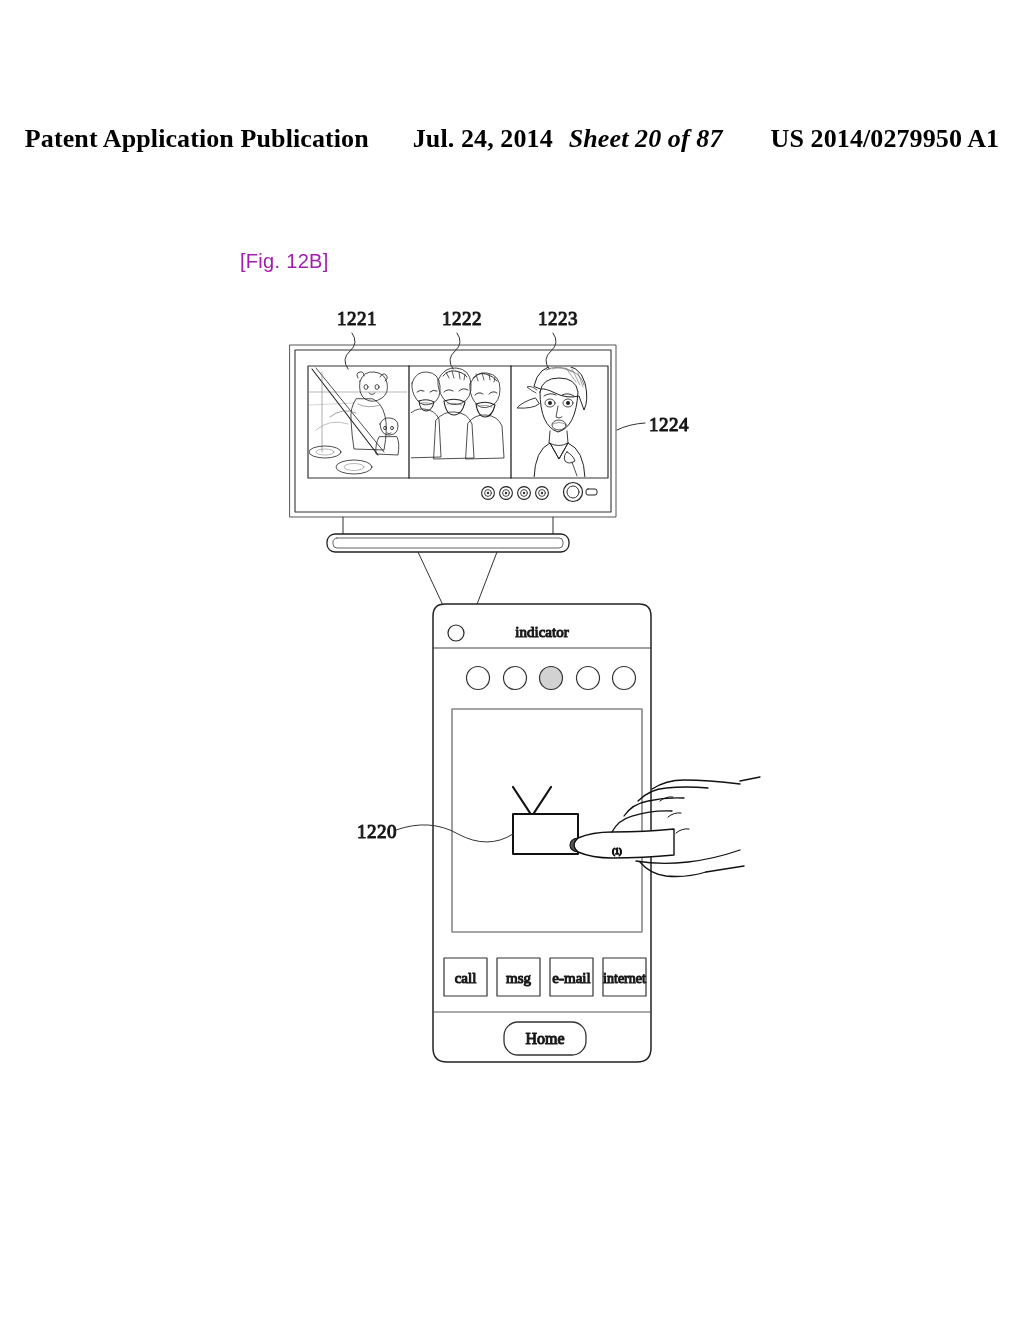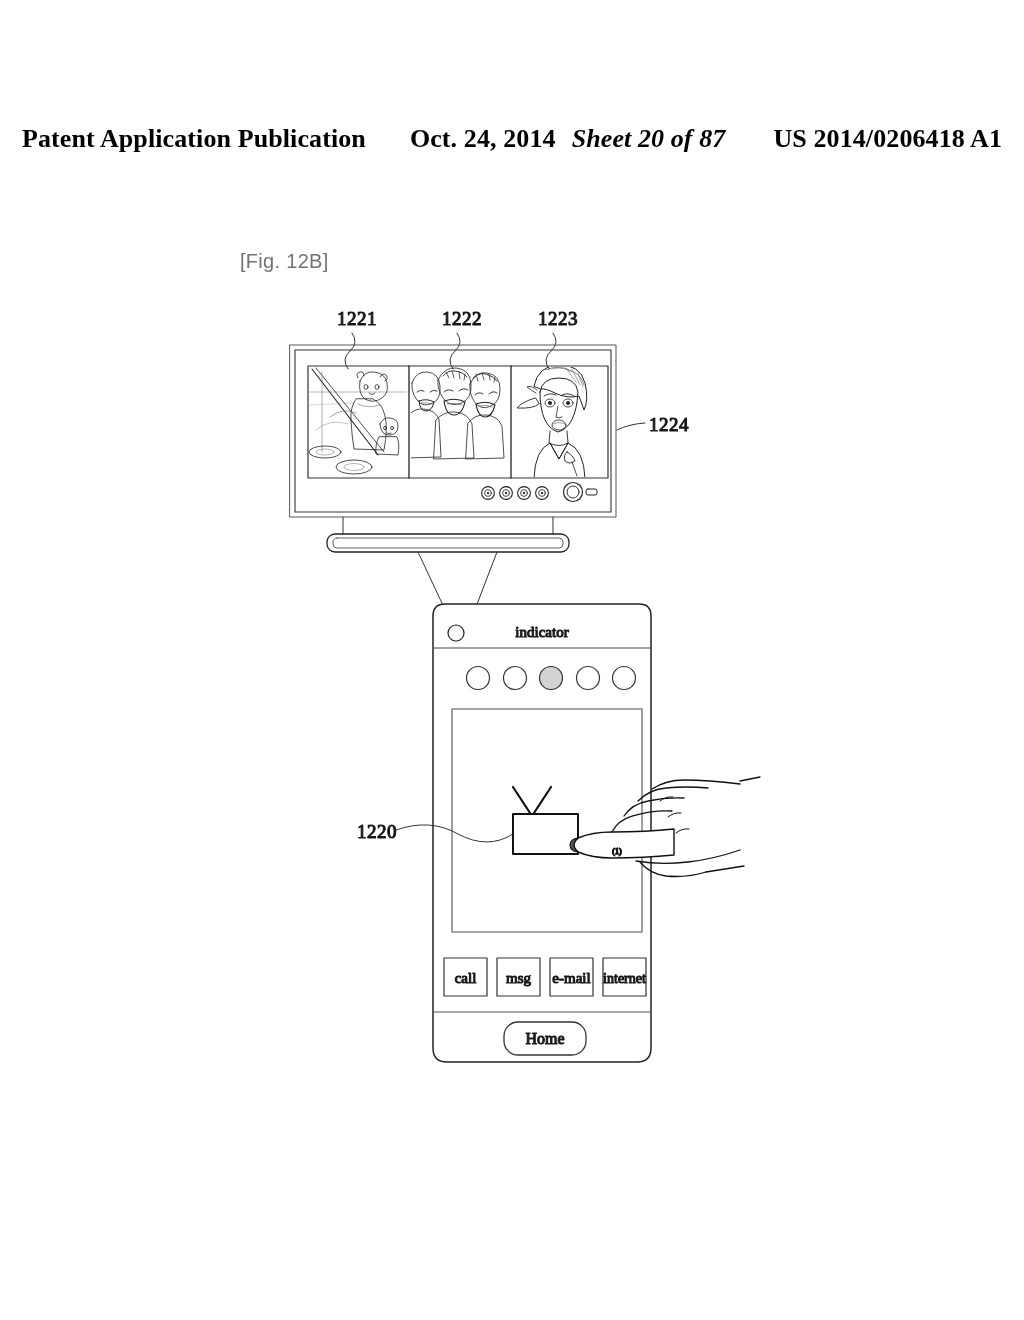--- a/index.html
+++ b/index.html
@@ -13,42 +13,42 @@
     letter-spacing:.1px;white-space:nowrap;margin-top:38px;
   }
   .page-header .pub{margin-right:44px;}
   .page-header .date{margin-right:16px;}
   .page-header .sheet{margin-right:48px;font-style:italic;}
   .page-header .patno{}
 
   
   .fig-label{
     position:absolute;left:240px;top:250px;
-    font-family:"Liberation Sans",sans-serif;font-size:20px;color:#737373;
+    font-family:"Liberation Sans",sans-serif;font-size:20px;color:#a21caf;
     letter-spacing:.3px;
   }
 
   
   #drawing{position:absolute;left:0;top:0;width:1024px;height:1320px;}
 
   .num{
     font-family:"Liberation Serif",serif;font-size:19px;fill:#111;
     letter-spacing:.5px;
   }
   .lbl-sans{font-family:"Liberation Serif",serif;fill:#111;}
   .tiny{font-family:"Liberation Serif",serif;font-size:8px;fill:#222;}
 </style>
 </head>
 <body>
 
 <div class="page-header">
   <span class="pub">Patent Application Publication</span>
-  <span class="date">Oct. 24, 2014</span>
+  <span class="date">Jul. 24, 2014</span>
   <span class="sheet">Sheet 20 of 87</span>
-  <span class="patno">US 2014/0206418 A1</span>
+  <span class="patno">US 2014/0279950 A1</span>
 </div>
 
 <div class="fig-label">[Fig. 12B]</div>
 
 <svg id="drawing" viewBox="0 0 1024 1320" xmlns="http://www.w3.org/2000/svg">
 
   <defs>
 
     <clipPath id="clipP1">
         <rect x="309" y="367" width="98" height="110"></rect>

